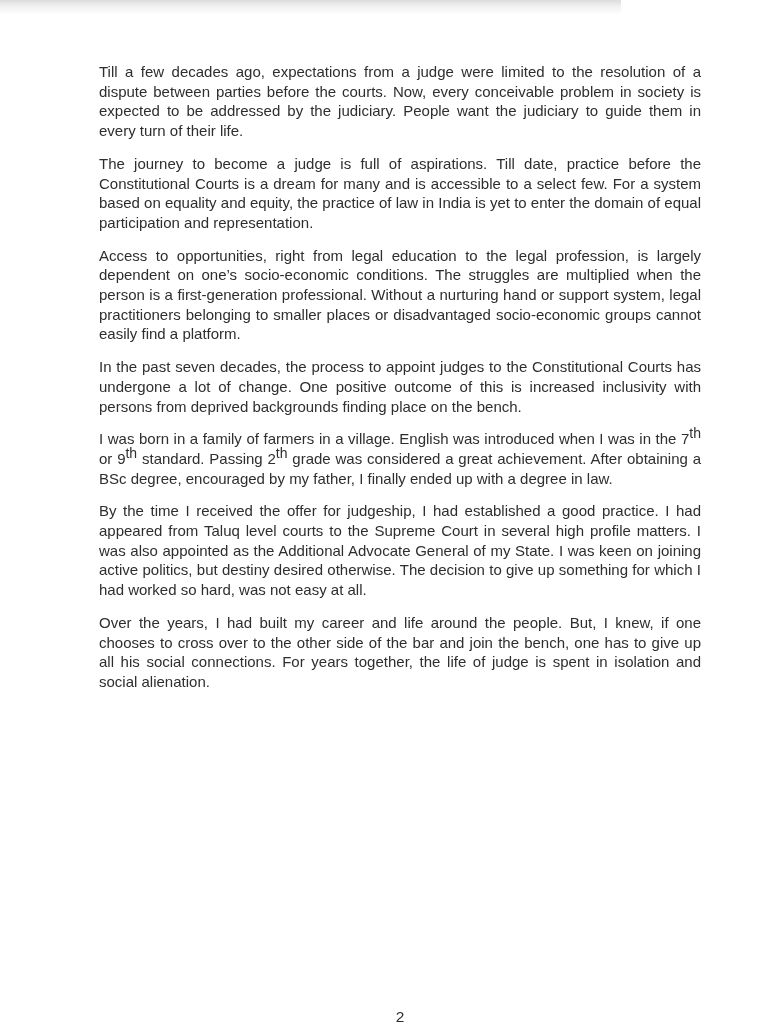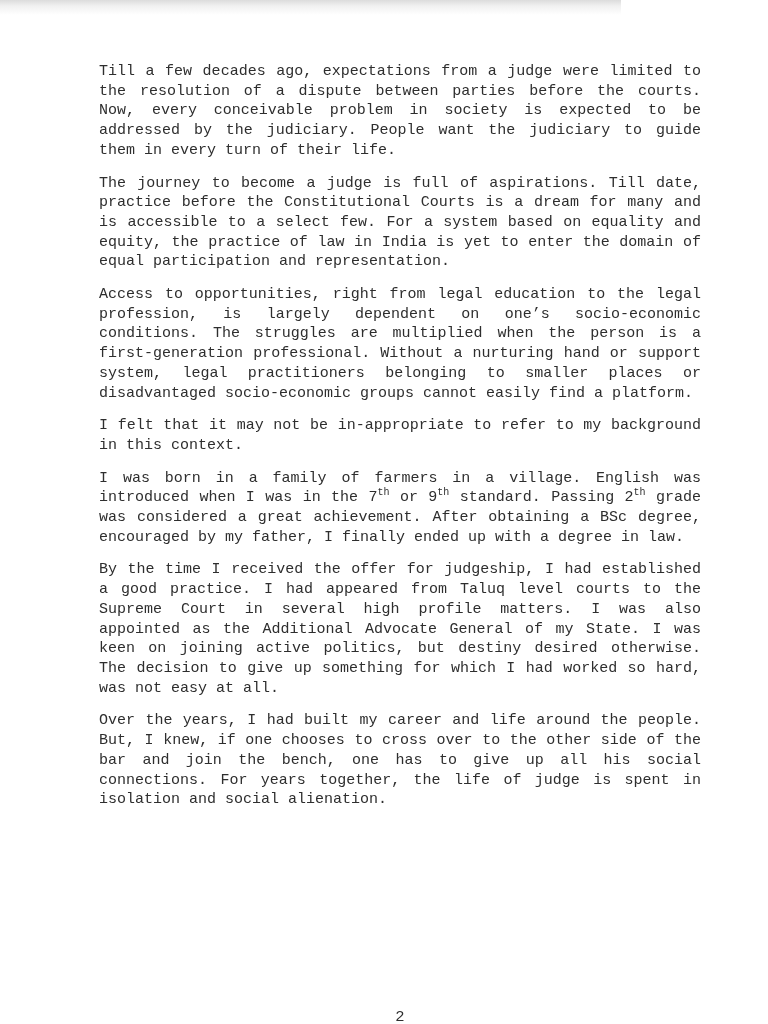--- a/index.html
+++ b/index.html
@@ -10,21 +10,21 @@
     width: 768px;
     height: 1024px;
     overflow: hidden;
     background: #ffffff;
   }
   .page {
     position: relative;
     width: 621px;
     height: 1024px;
     background: #ffffff;
-    font-family: Liberation Mono, monospace;
+    font-family: Liberation Sans, sans-serif;
     color: #2e2e2e;
   }
   .page-top-shadow {
     position: absolute;
     top: 0;
     left: 0;
     right: 0;
     height: 16px;
     background: linear-gradient(to bottom, #dcdcdc 0px, #f1f1f1 6px, #ffffff 15px);
     pointer-events: none;
@@ -37,21 +37,21 @@
     font-size: 15px;
     line-height: 19.7px;
     text-align: justify;
     text-justify: inter-word;
   }
   .para {
     margin: 0 0 13px 0;
     padding: 0;
   }
   .para sup {
-    font-size: 10px;
+    font-size: 14px;
     line-height: 0;
     vertical-align: super;
   }
   .page-number {
     position: absolute;
     left: 99px;
     top: 1007px;
     width: 602px;
     text-align: center;
     font-size: 15.5px;
@@ -60,19 +60,19 @@
 </style>
 </head>
 <body>
 
 <div class="page">
   <div class="page-top-shadow"></div>
   <div class="text-block">
       <p class="para"><span>Till a few decades ago, expectations from a judge were limited to the resolution of a dispute between parties before the courts. Now, every conceivable problem in society is expected to be addressed by the judiciary. People want the judiciary to guide them in every turn of their life.</span></p>
       <p class="para"><span>The journey to become a judge is full of aspirations. Till date, practice before the Constitutional Courts is a dream for many and is accessible to a select few. For a system based on equality and equity, the practice of law in India is yet to enter the domain of equal participation and representation.</span></p>
       <p class="para"><span>Access to opportunities, right from legal education to the legal profession, is largely dependent on one’s socio-economic conditions. The struggles are multiplied when the person is a first-generation professional. Without a nurturing hand or support system, legal practitioners belonging to smaller places or disadvantaged socio-economic groups cannot easily find a platform.</span></p>
-      <p class="para"><span>I felt that it may not be in-appropriate to refer to my background in this context.</span></p>
+      <p class="para"><span>In the past seven decades, the process to appoint judges to the Constitutional Courts has undergone a lot of change. One positive outcome of this is increased inclusivity with persons from deprived backgrounds finding place on the bench.</span></p>
       <p class="para"><span>I was born in a family of farmers in a village. English was introduced when I was in the 7</span><sup>th</sup><span> or 9</span><sup>th</sup><span> standard. Passing 2</span><sup>th</sup><span> grade was considered a great achievement. After obtaining a BSc degree, encouraged by my father, I finally ended up with a degree in law.</span></p>
       <p class="para"><span>By the time I received the offer for judgeship, I had established a good practice. I had appeared from Taluq level courts to the Supreme Court in several high profile matters. I was also appointed as the Additional Advocate General of my State. I was keen on joining active politics, but destiny desired otherwise. The decision to give up something for which I had worked so hard, was not easy at all.</span></p>
       <p class="para"><span>Over the years, I had built my career and life around the people. But, I knew, if one chooses to cross over to the other side of the bar and join the bench, one has to give up all his social connections. For years together, the life of judge is spent in isolation and social alienation.</span></p>
     </div>
   <div class="page-number">2</div>
 </div>
 
 </body></html>

